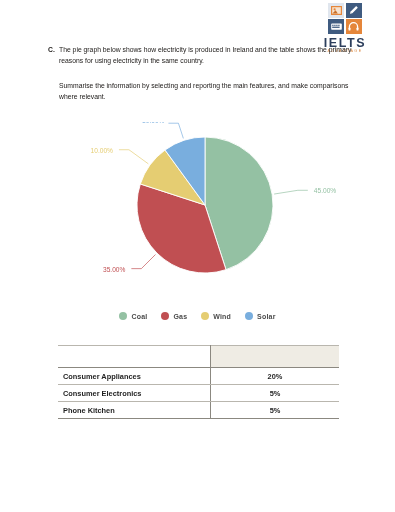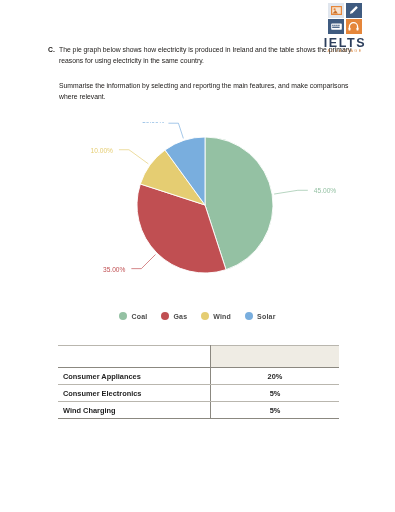--- a/index.html
+++ b/index.html
@@ -166,20 +166,20 @@
           </tr>
           <tr>
             <td class="cell-label">Consumer Appliances</td>
             <td class="cell-val">20%</td>
           </tr>
           <tr>
             <td class="cell-label">Consumer Electronics</td>
             <td class="cell-val">5%</td>
           </tr>
           <tr>
-            <td class="cell-label">Wind Charging</td>
+            <td class="cell-label">Phone Kitchen</td>
             <td class="cell-val">5%</td>
           </tr>
         </tbody>
     </table>
   </div>
 
 </div>
 
 </body></html>

